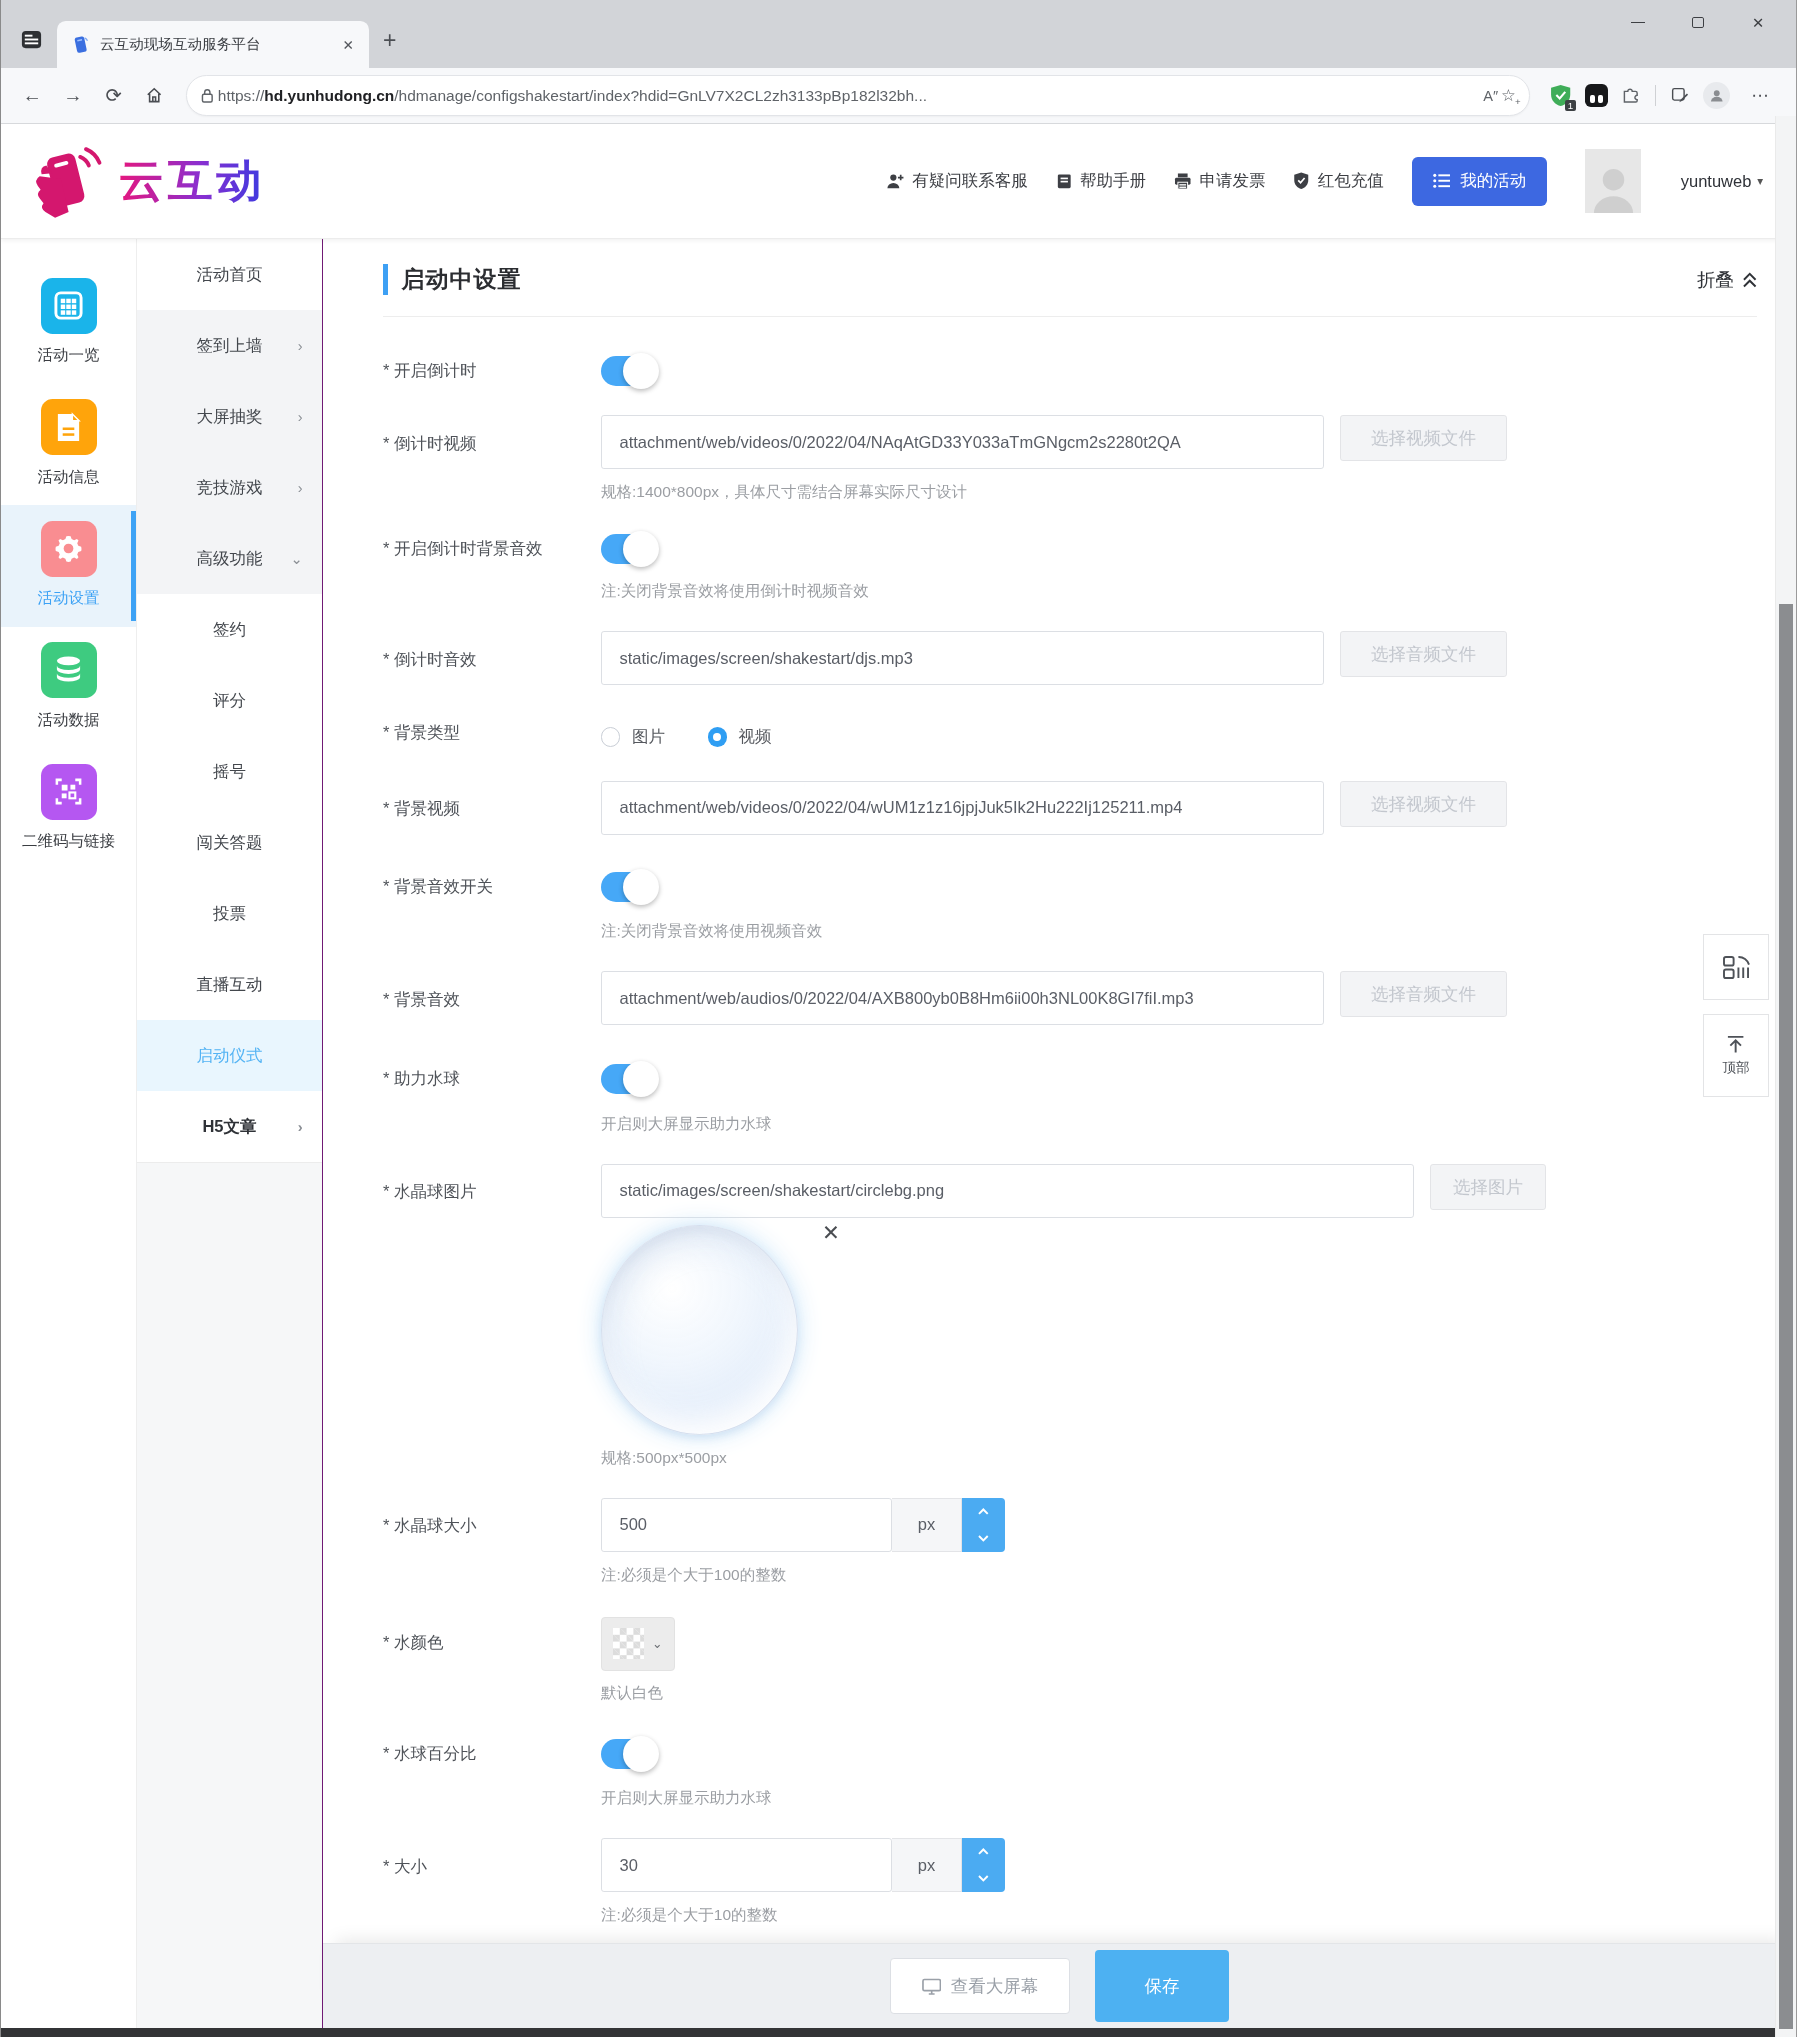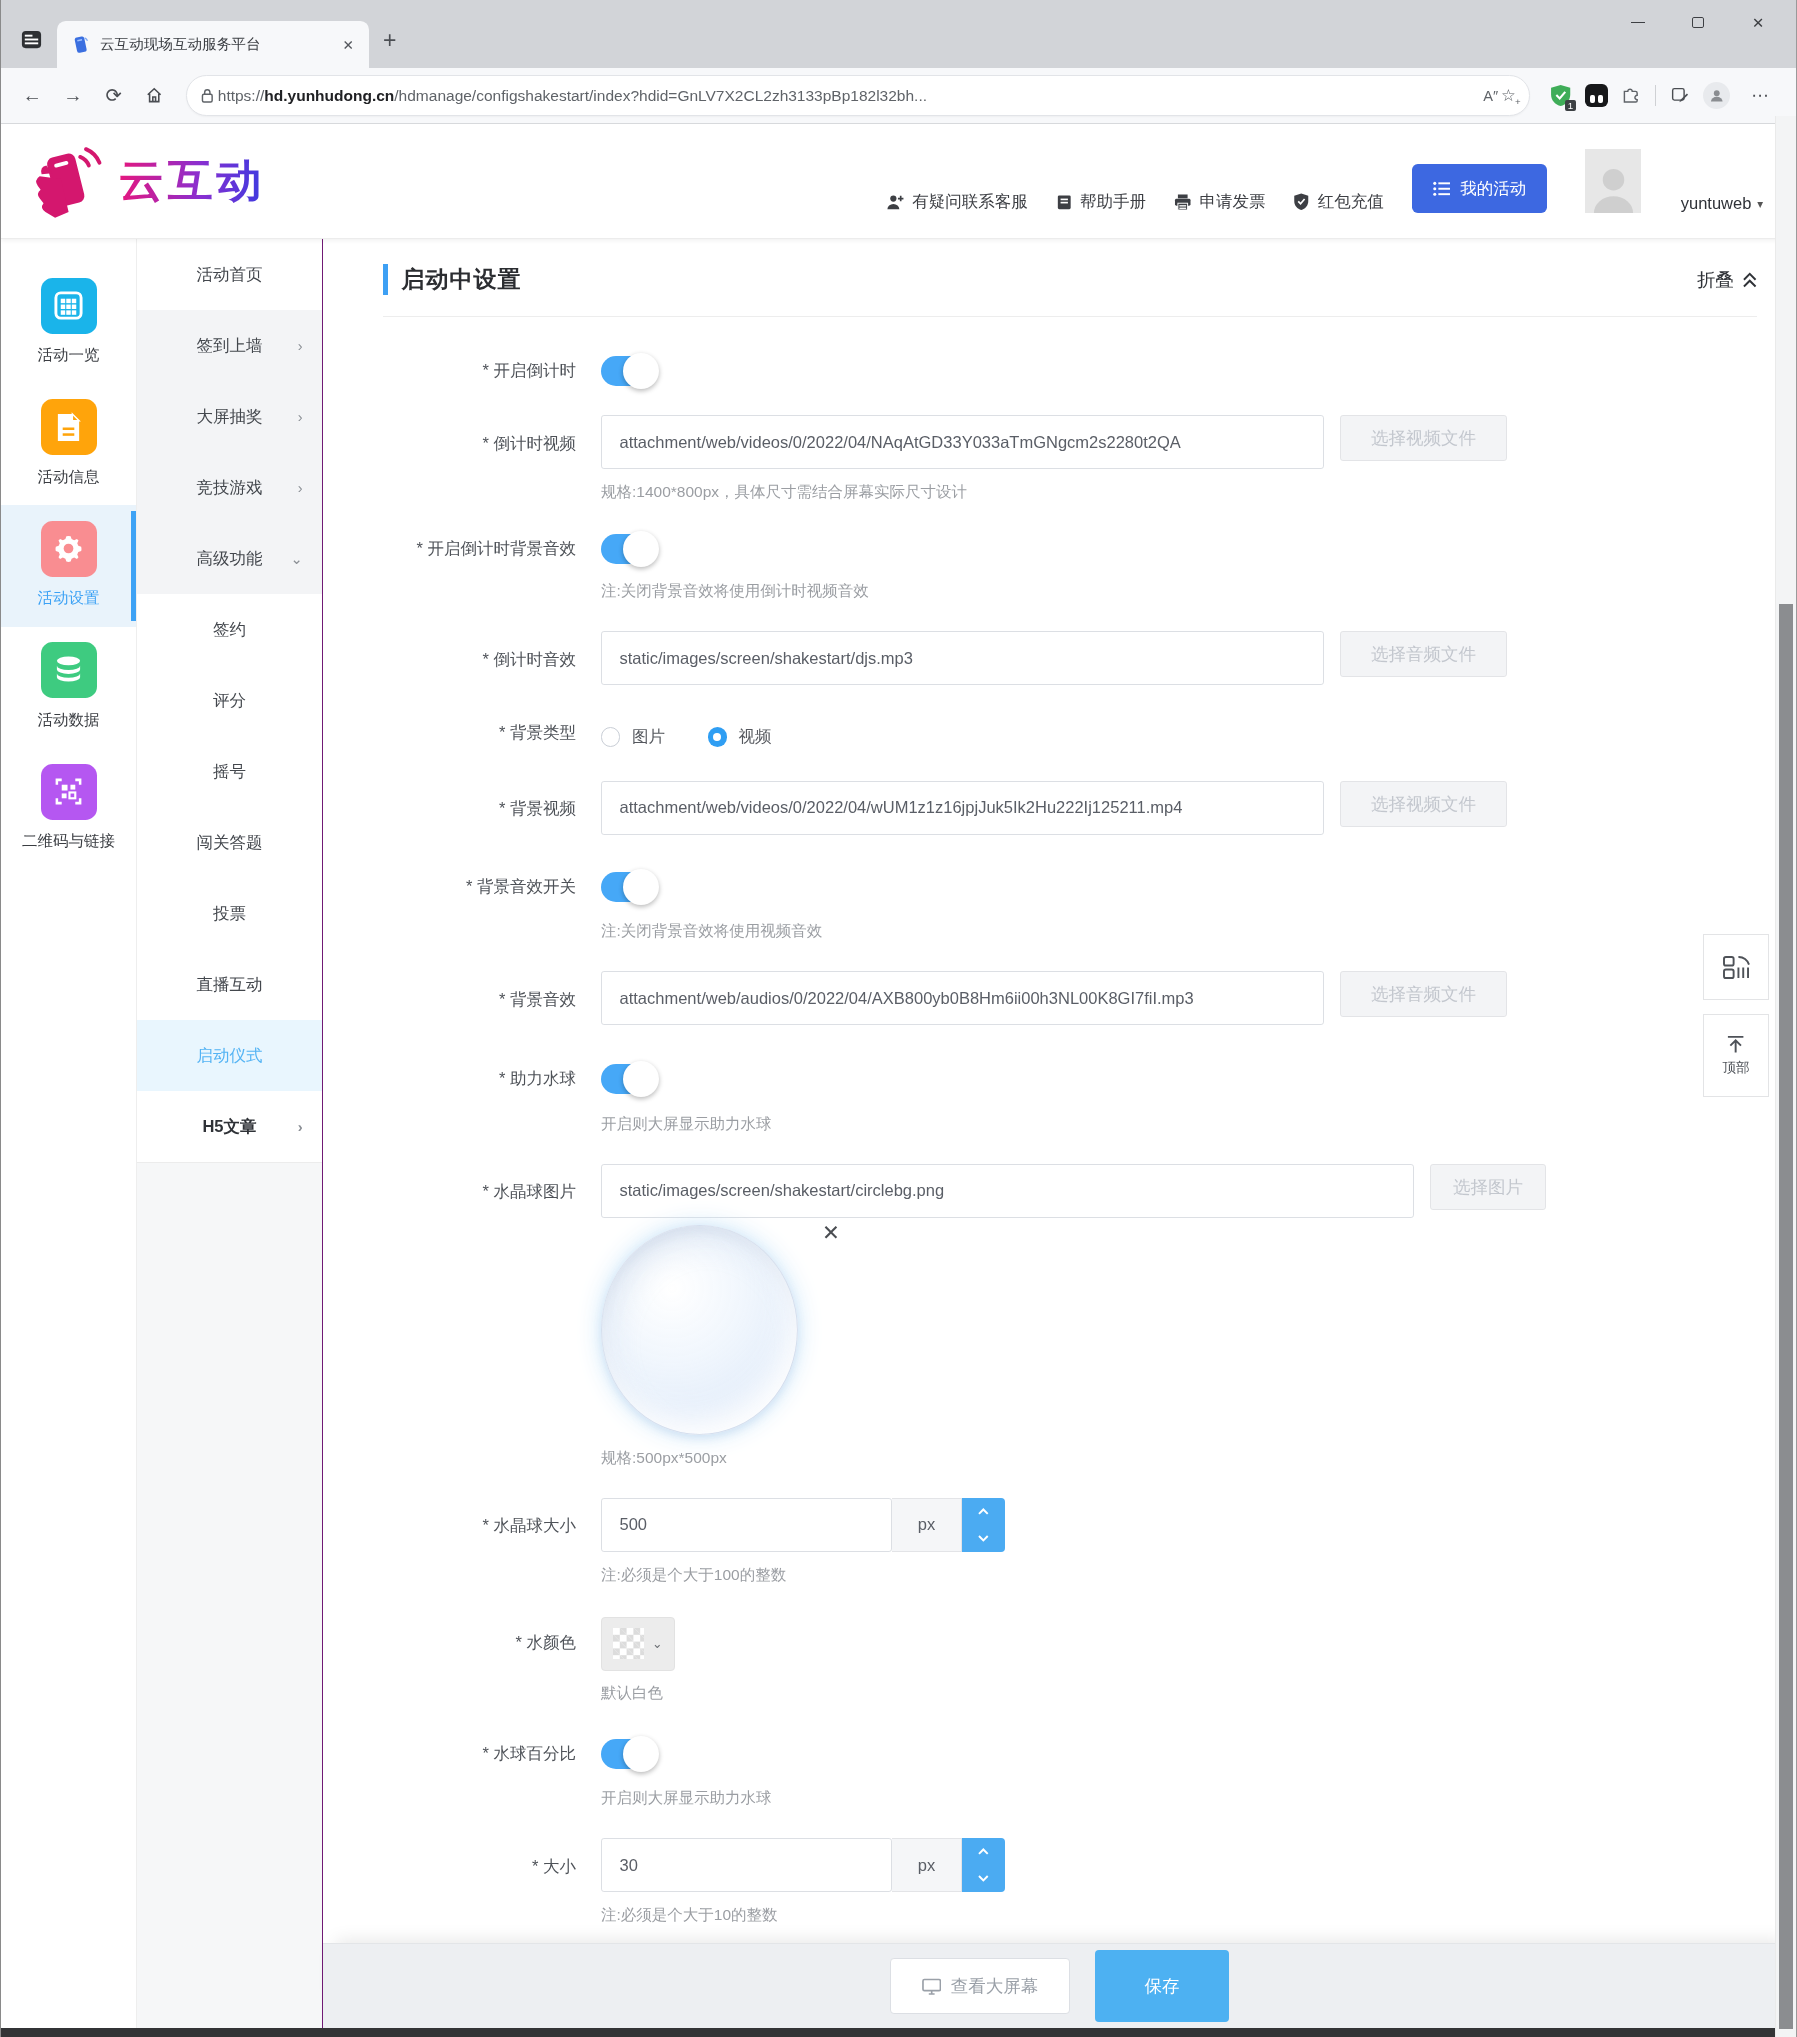--- a/index.html
+++ b/index.html
@@ -39,21 +39,21 @@
   .tb-divider { width:1px; height:21.3px; background:#cfd1d4; }
   .profile-circle { width:27px; height:27px; border-radius:50%; background:#e8eaed; display:flex; align-items:center; justify-content:center; }
   .more-dots { font-size:17.5px; color:#4a4d52; padding:0 7.8px; }
 
   
   .site-header { height:115px; background:#fff; display:flex; align-items:center; padding:0 33px 0 29px; border-bottom:1px solid #ececec; box-shadow:0 1.9px 3.9px rgba(0,0,0,.05); position:relative; z-index:5; }
   .logo { display:flex; align-items:center; gap:5.8px; }
   .logo-text { font-size:45px; font-weight:700; letter-spacing:3.9px;
     background:linear-gradient(90deg,#e5177e 0%,#8a2fd0 55%,#3b3be0 100%);
     -webkit-background-clip:text; background-clip:text; color:transparent; }
-  .hnav { margin-left:auto; display:flex; align-items:flex-end; gap:28px; }
+  .hnav { margin-left:auto; display:flex; align-items:center; gap:28px; }
   .hnav-item { display:flex; align-items:center; gap:7.8px; font-size:16.5px; color:#3d3f44; }
   .my-act-btn { background:#3d68e1; color:#fff; font-size:16.5px; border:none; border-radius:5.8px; height:49px; padding:0 21.3px; display:flex; align-items:center; gap:9.7px; }
   .avatar { width:56px; height:64px; background:#e7e7e7; margin-left:9.7px; display:flex; align-items:flex-end; justify-content:center; overflow:hidden; }
   .user-chip { display:flex; align-items:center; gap:5.8px; font-size:16.5px; color:#2f3238; margin-left:11.6px; }
   .caret { font-size:11.6px; color:#555; }
 
   
   .page { display:flex; height:calc(2038px - 60px - 56px - 115px - 9.7px); }
   .rail { width:136px; background:#fff; border-right:1px solid #eee; padding-top:23px; display:flex; flex-direction:column; align-items:stretch; flex:none; }
   .rail-item { display:flex; flex-direction:column; align-items:center; padding:15.5px 0 17.5px; position:relative; }
@@ -75,21 +75,21 @@
   .content { flex:1; background:#fff; padding:25px 39px 0 60px; overflow:hidden; }
 
   
   .form-title-row { display:flex; align-items:center; }
   .title-bar { width:4.9px; height:31px; background:#3da0f4; margin-right:13.6px; }
   .form-title { font-size:23px; font-weight:700; color:#2b2d31; letter-spacing:1px; }
   .collapse { margin-left:auto; display:flex; align-items:center; gap:7.8px; font-size:18.4px; color:#2f3237; }
   .title-divider { height:1px; background:#ededed; margin-top:21.3px; }
 
   .frow { display:flex; margin-top:29px; }
-  .flabel { width:218px; flex:none; text-align:right; padding-right:25px; font-size:16.5px; color:#4e5258; line-height:1.55; padding-top:3.9px; }
+  .flabel { width:218px; flex:none; padding-right:25px; font-size:16.5px; color:#4e5258; line-height:1.55; padding-top:3.9px; }
   .fctrl { flex:1; min-width:0; }
   .fhint { font-size:15.5px; color:#9b9ea3; margin-top:12.6px; }
 
   .toggle { width:56px; height:30px; border-radius:16.5px; background:#46a8f7; position:relative; margin-top:1.9px; }
   .toggle::after { content:""; position:absolute; right:-1.9px; top:-2.9px; width:36px; height:36px; border-radius:50%; background:#fff; box-shadow:0 1.9px 4.9px rgba(0,0,0,.28); }
 
   .combo { display:flex; }
   .tinput { height:54px; border:1px solid #dcdfe4; border-radius:2.9px; background:#fff; padding:0 17.5px; font-size:16.5px; color:#5a5e66; display:flex; align-items:center; white-space:nowrap; overflow:hidden; }
   .w-std { width:723px; }
   .w-img { width:813px; }

